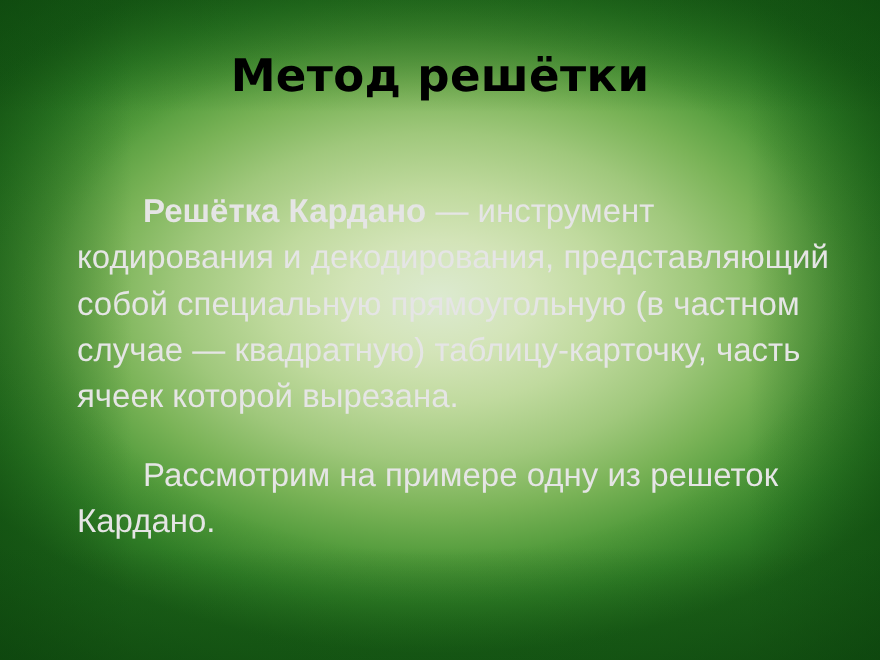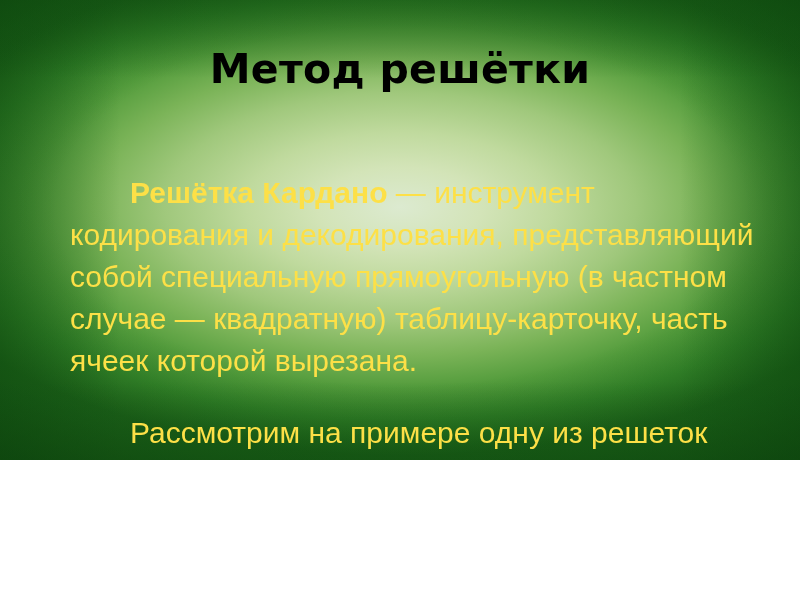--- a/index.html
+++ b/index.html
@@ -11,21 +11,21 @@
     width: 800px;
     height: 600px;
     overflow: hidden;
     font-family: "Liberation Sans", "DejaVu Sans", sans-serif;
   }
 
   
   .slide {
     position: relative;
     width: 800px;
-    height: 460px;
+    height: 600px;
     overflow: hidden;
     background-color: #1d6e1d;
   }
   
   .bg-base2 {
     position: absolute;
     inset: 0;
     background:
       radial-gradient(ellipse 64% 54% at 50% 45%,
         #dcead0 0%,
@@ -76,21 +76,21 @@
   }
 
   .body-block {
     position: absolute;
     top: 142px;
     left: 70px;
     width: 690px;
   }
 
   .para {
-    color: #fde047;
+    color: #e5e5e5;
     font-size: 30px;
     line-height: 42px;
     font-family: "Liberation Sans", sans-serif;
     text-align: left;
     white-space: pre-wrap;
   }
 
   .para + .para {
     margin-top: 12px;
   }

